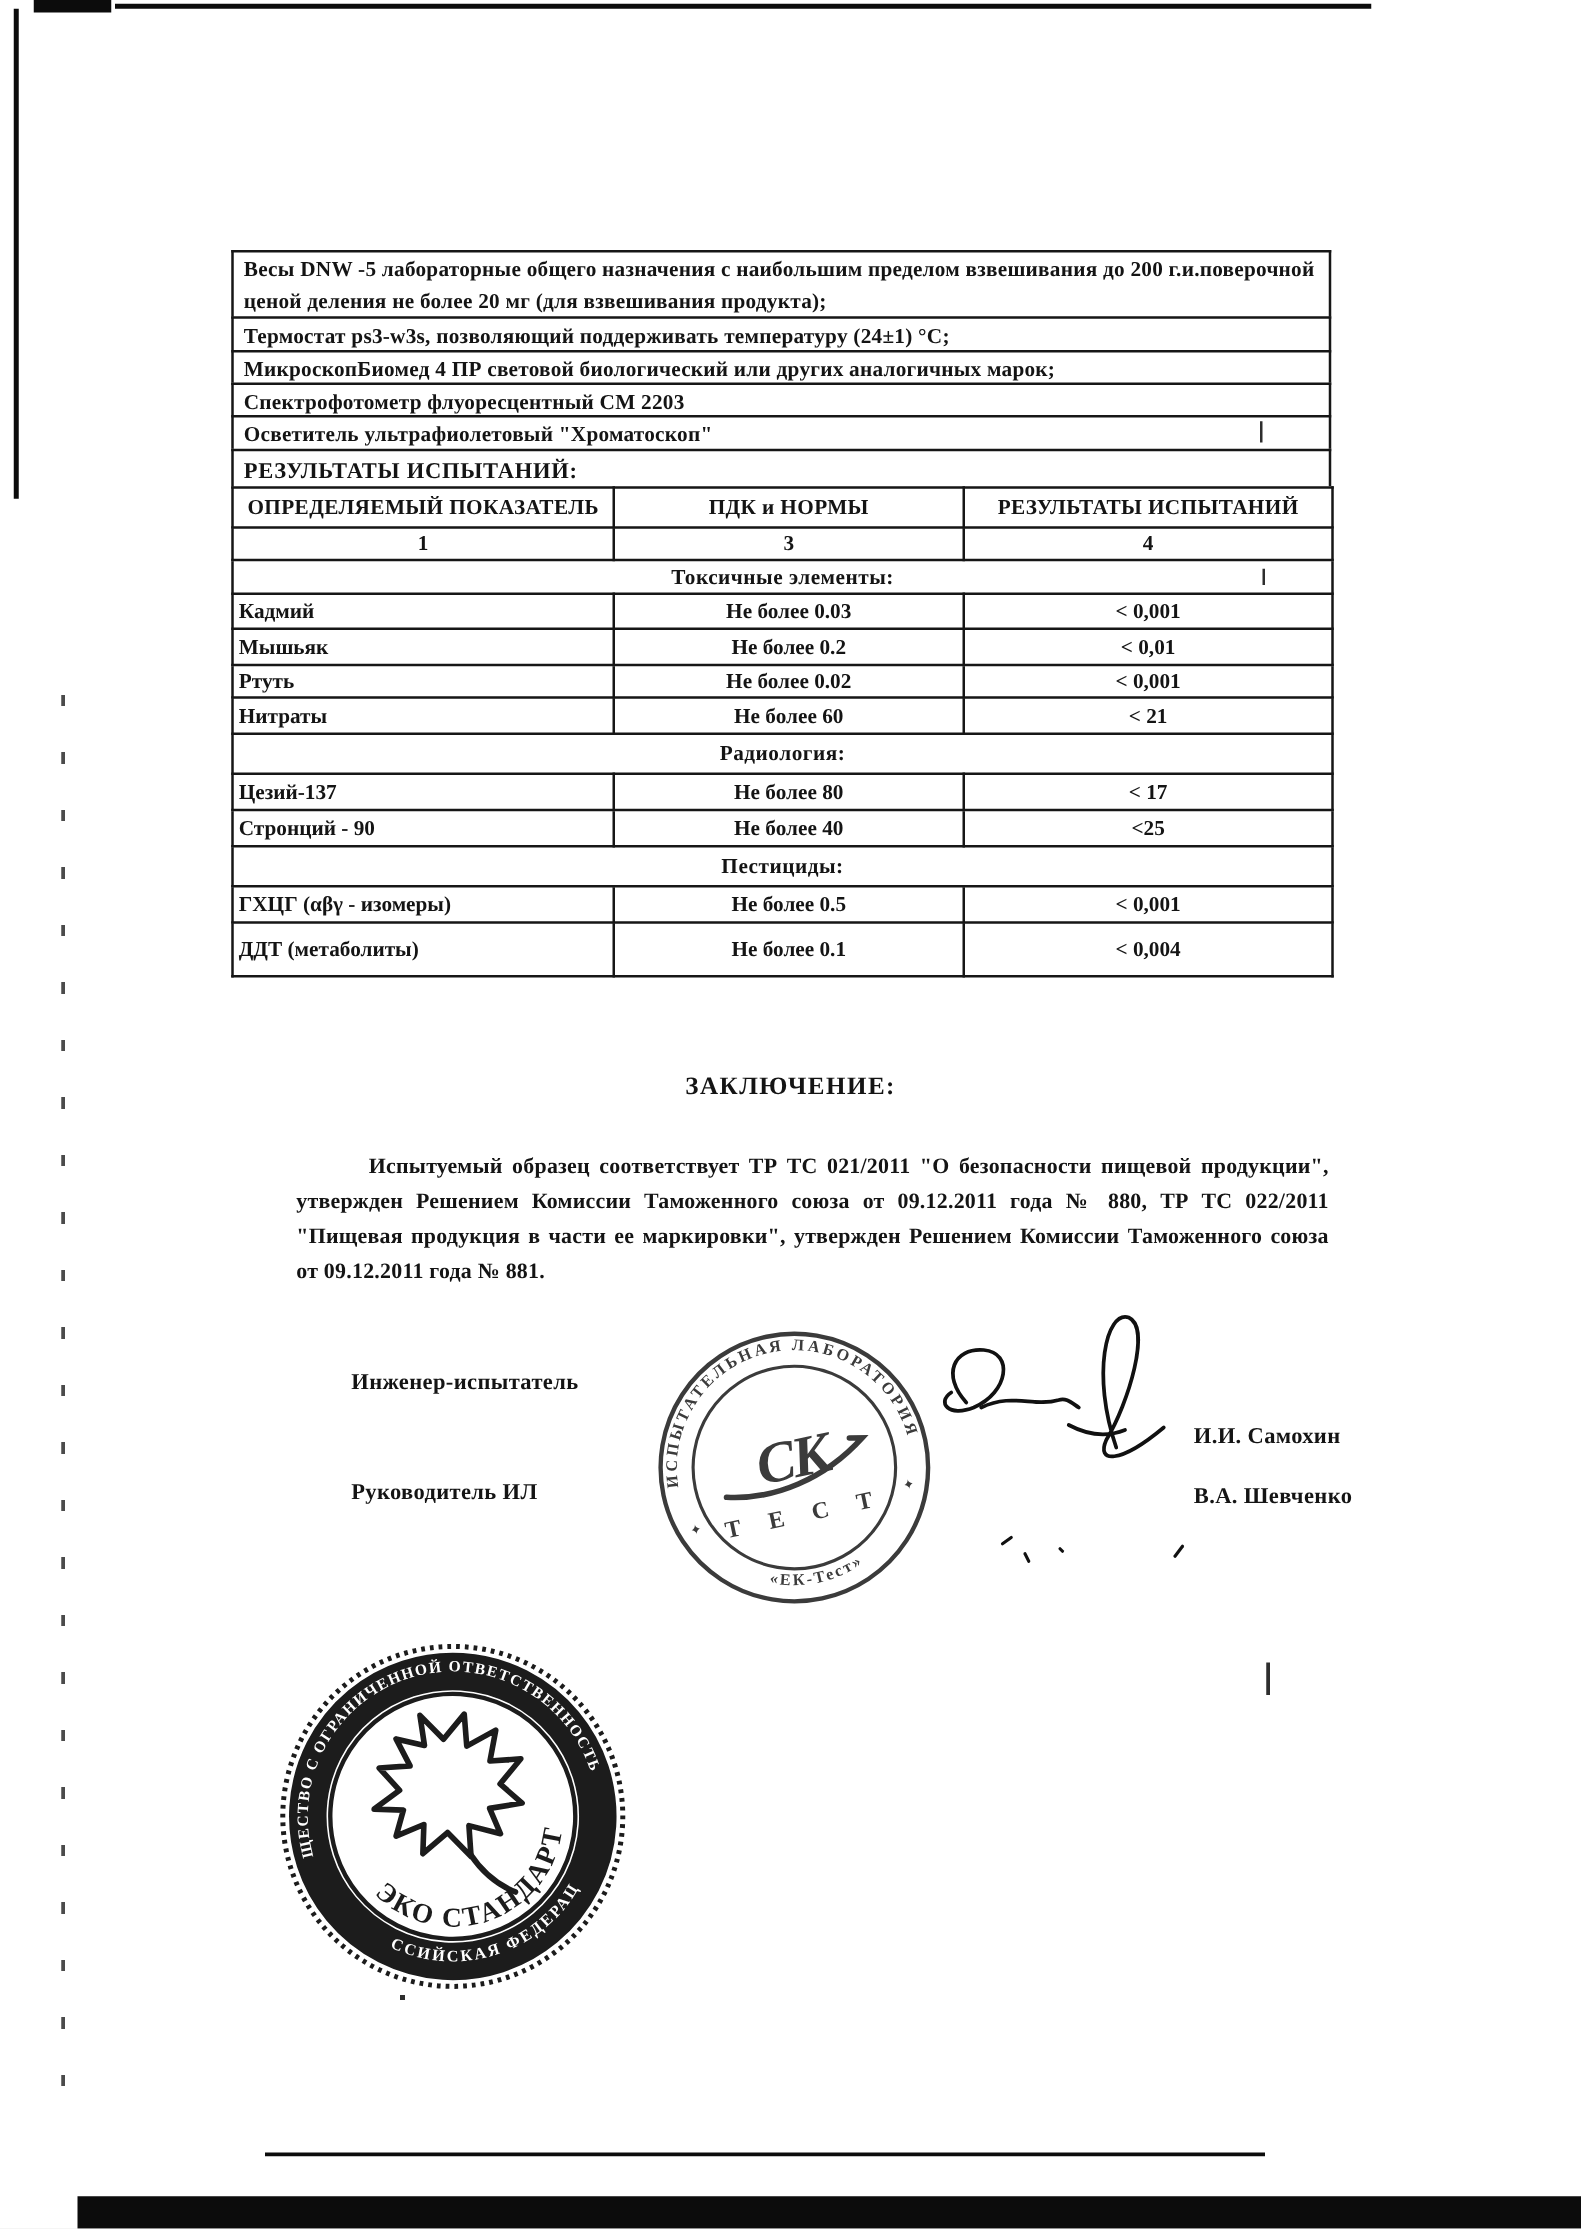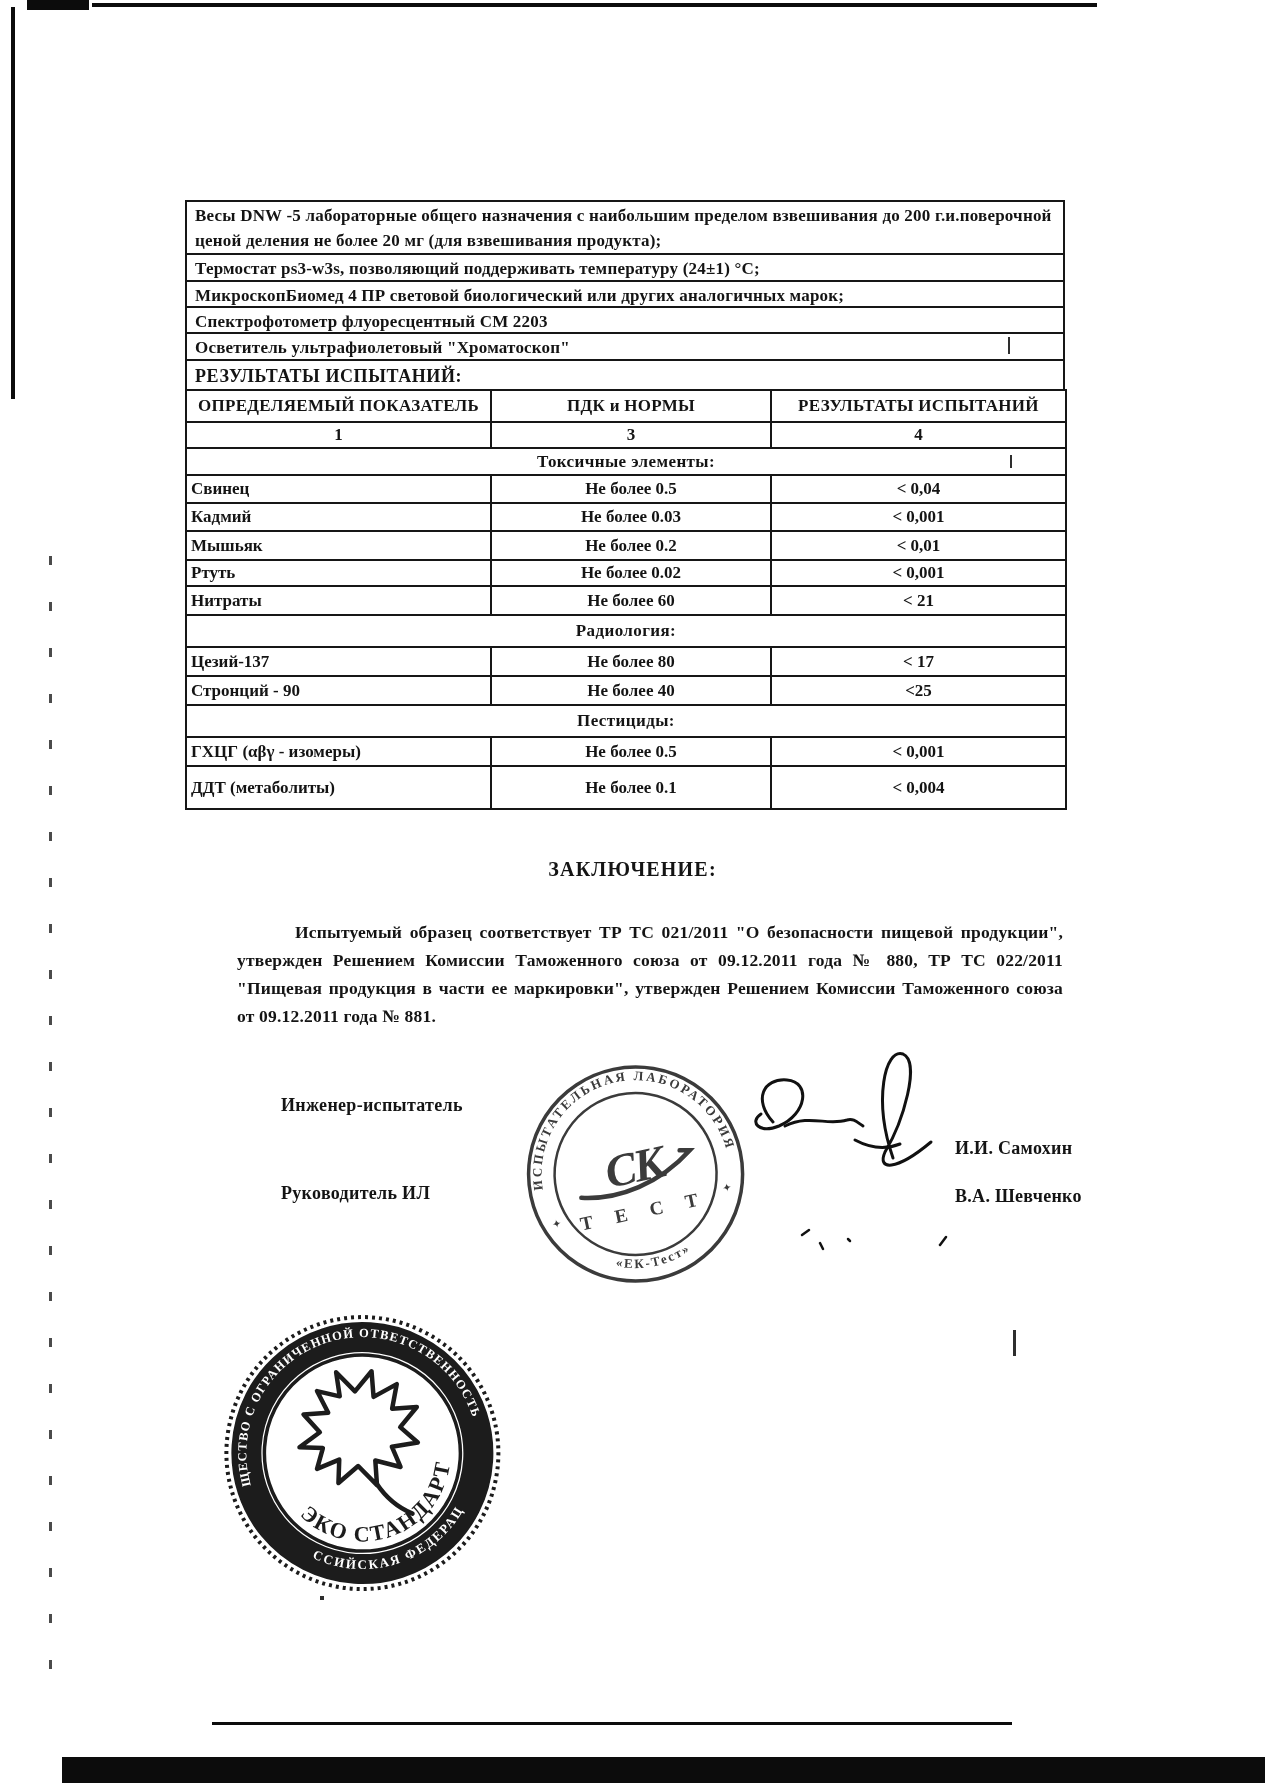--- a/index.html
+++ b/index.html
@@ -94,25 +94,20 @@
         <td class="c-res hdr">РЕЗУЛЬТАТЫ ИСПЫТАНИЙ</td>
       </tr>
       <tr style="height:26px;">
         <td class="c-name" style="text-align:center;">1</td>
         <td class="c-norm">3</td>
         <td class="c-res">4</td>
       </tr>
 
       <tr style="height:27px;">
         <td class="section" colspan="3">Токсичные элементы:</td>
-      </tr>
-      <tr style="height:28px;">
-        <td class="c-name">Свинец</td>
-        <td class="c-norm">Не более 0.5</td>
-        <td class="c-res">&lt; 0,04</td>
       </tr>
       <tr style="height:28px;">
         <td class="c-name">Кадмий</td>
         <td class="c-norm">Не более 0.03</td>
         <td class="c-res">&lt; 0,001</td>
       </tr>
       <tr style="height:29px;">
         <td class="c-name">Мышьяк</td>
         <td class="c-norm">Не более 0.2</td>
         <td class="c-res">&lt; 0,01</td>

